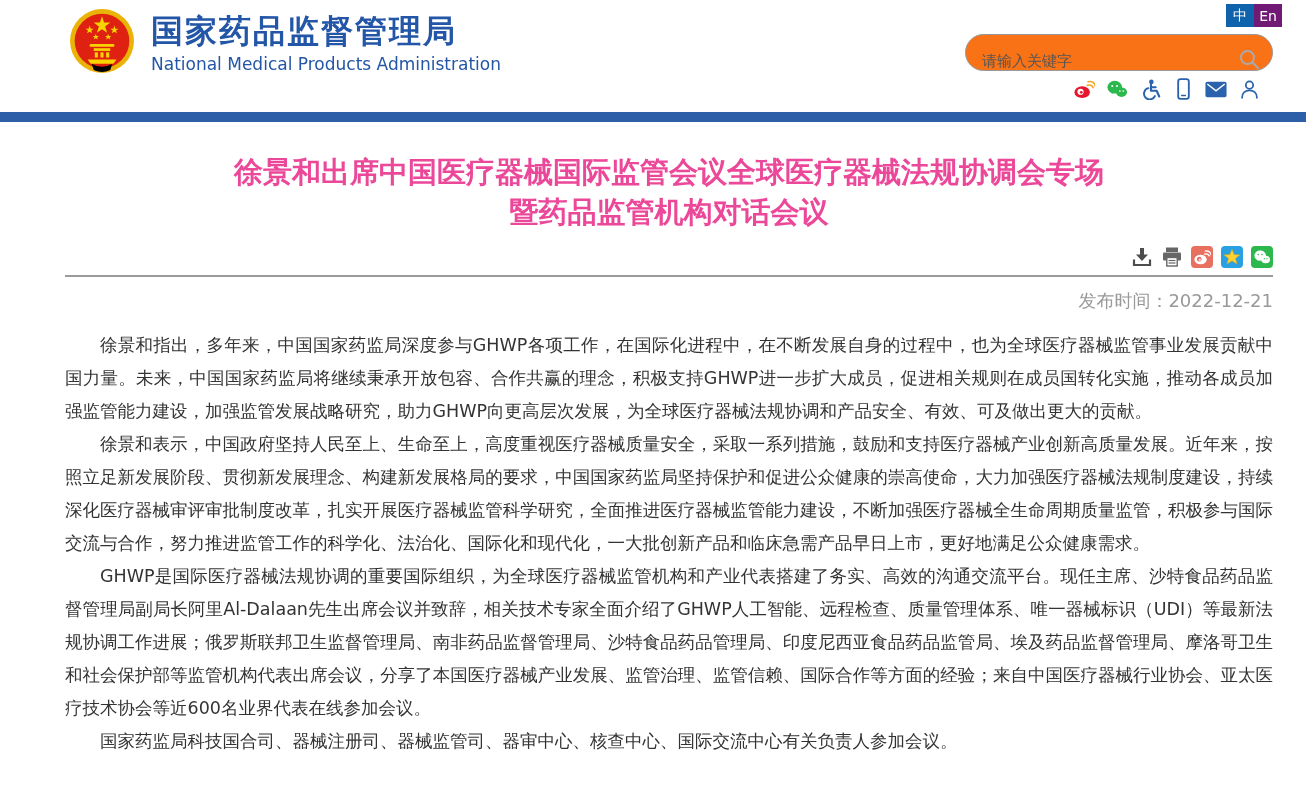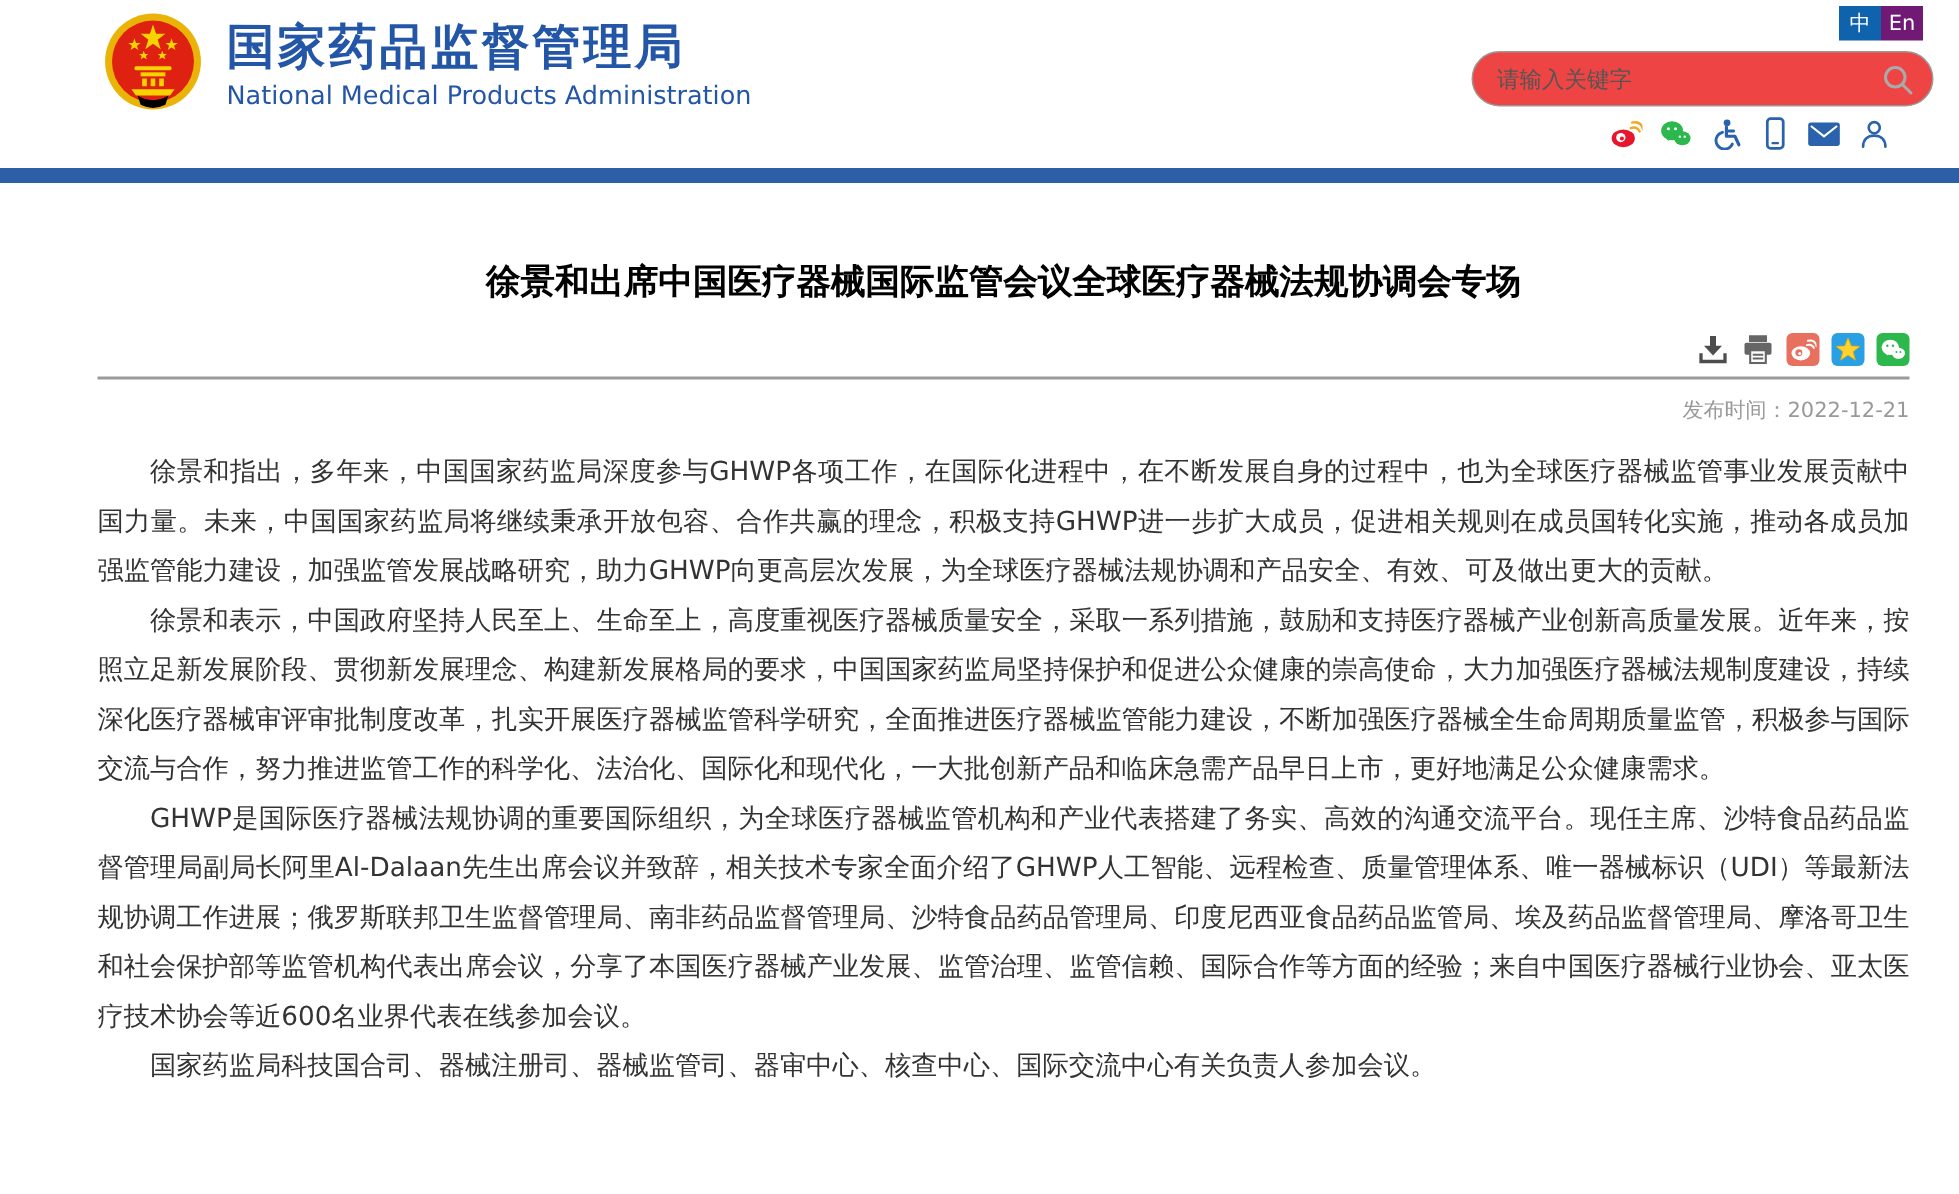--- a/index.html
+++ b/index.html
@@ -14,45 +14,45 @@
   .logo-wrap { position: absolute; left: 69px; top: 8px; display: flex; align-items: flex-end; }
   .emblem { width: 66px; height: 66px; flex: 0 0 66px; }
   .site-names { margin-left: 16px; }
   .site-name-zh { font-size: 32px; font-weight: bold; color: #2356a7; letter-spacing: 2px; line-height: 38px; }
   .site-name-en { font-size: 17px; color: #2356a7; margin-top: 4px; }
   .lang-toggle { position: absolute; top: 4px; right: 24px; display: flex; }
   .lang-btn { width: 28px; height: 23px; display: flex; align-items: center; justify-content: center;
               font-size: 14px; color: #fff; cursor: pointer; }
   .lang-zh { background: #0f62ac; }
   .lang-en { background: #701a75; }
-  .search-box { position: absolute; top: 34px; right: 17px; width: 308px; height: 37px;
-                border: 1px solid #999; border-radius: 19px; display: flex; align-items: center;
-                padding: 0 12px 0 16px; background: #ef4444; }
+  .search-box { position: absolute; top: 34px; right: 33px; width: 308px; height: 37px;
+                border: 1px solid #999; border-radius: 19px; display: flex; align-items: flex-end;
+                padding: 0 12px 0 16px; background: #f97316; }
   .search-box input { border: none; outline: none; flex: 1; font-size: 15px; color: #333;
                       font-family: inherit; background: transparent; }
   .search-box input::placeholder { color: #555; opacity: 1; }
   .search-btn { width: 22px; height: 22px; cursor: pointer; display: flex; }
   .quick-icons { position: absolute; top: 78px; right: 46px; display: flex; align-items: center; gap: 11px; }
   .qicon { width: 22px; height: 22px; display: flex; align-items: center; justify-content: center; cursor: pointer; }
   
   .top-bar { height: 10px; background: #2d5fa8; }
   
   .content { padding: 30px 33px 20px 65px; }
-  .article-title { text-align: center; font-size: 23px; font-weight: bold; color: #000000;
-                   line-height: 40px; margin-bottom: 14px; margin-top: 16px; }
+  .article-title { text-align: center; font-size: 29px; font-weight: bold; color: #ec4899;
+                   line-height: 40px; margin-bottom: 14px; }
   .share-row { display: flex; justify-content: flex-end; align-items: flex-end; gap: 8px;
                padding-bottom: 7px; }
   .tool-icon { width: 22px; height: 22px; cursor: pointer; display: flex; }
   .share-tile { width: 22px; height: 22px; border-radius: 4px; display: flex; align-items: center;
                 justify-content: center; cursor: pointer; }
   .tile-weibo { background: #e8705f; }
   .tile-qzone { background: #2aa0e4; }
   .tile-wechat { background: #2cb84c; }
   .divider { border: none; border-top: 2px solid #9b9b9b; }
-  .publish-row { text-align: right; color: #999; font-size: 14px; padding: 12px 0 16px; }
+  .publish-row { text-align: right; color: #999; font-size: 18px; padding: 12px 0 16px; }
   .article-body p { font-size: 17.5px; line-height: 33px; color: #333; text-align: justify;
                     text-indent: 2em; margin: 0; }
 </style>
 </head>
 <body>
 
 <div class="header">
   <div class="logo-wrap">
     <span class="emblem">
       <svg viewBox="0 0 64 64" width="66" height="66">
@@ -142,20 +142,21 @@
       </svg>
     </span>
   </div>
 </div>
 
 <div class="top-bar"></div>
 
 <div class="content">
   <h1 class="article-title">
     <div>徐景和出席中国医疗器械国际监管会议全球医疗器械法规协调会专场</div>
+    <div>暨药品监管机构对话会议</div>
   </h1>
 
   <div class="share-row">
     <span class="tool-icon">
       <svg viewBox="0 0 22 22" width="22" height="22">
         <rect x="9" y="2" width="4" height="7" fill="#4d4d4d"></rect>
         <polygon points="5,8.5 17,8.5 11,15" fill="#4d4d4d"></polygon>
         <path d="M3 13.5 v5.5 h16 v-5.5" stroke="#4d4d4d" stroke-width="2.2" fill="none"></path>
       </svg>
     </span>

